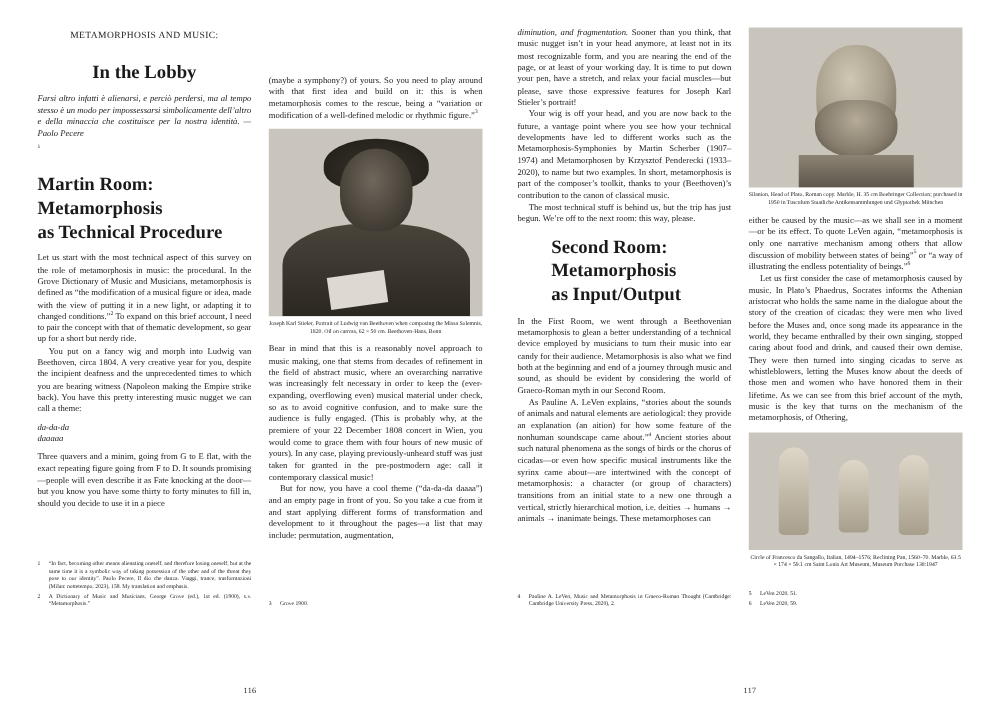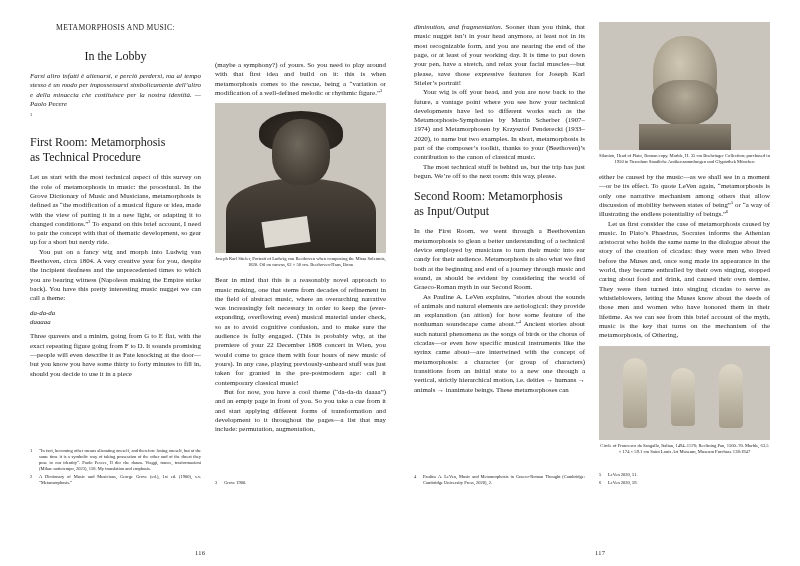--- a/index.html
+++ b/index.html
@@ -46,23 +46,23 @@
   .title-block {
     text-align: center;
     font-size: 7.6px;
     line-height: 1.45;
     letter-spacing: 0.35px;
     margin: 0 0 16px 0;
     text-transform: uppercase;
   }
   .title-block div { white-space: nowrap; }
   h2.section {
-    font-size: 12px;
+    font-size: 15px;
     line-height: 1.25;
-    font-weight: 400;
+    font-weight: 700;
     margin: 0 0 7px 0;
     text-align: center;
   }
   h2.section.left {
     text-align: left;
   }
   p.body {
     font-size: 6.9px;
     line-height: 1.35;
     margin: 0 0 0 0;
@@ -238,21 +238,21 @@
           <div>Metamorphosis and Music:</div>
         </div>
 
         <h2 class="section">In the Lobby</h2>
 
         <p class="body it noindent">Farsi altro infatti è alienarsi, e perciò perdersi, ma al tempo stesso è un modo per impossessarsi simbolicamente dell’altro e della minaccia che costituisce per la nostra identità. —Paolo Pecere</p>
         <sup>1</sup>
 
         <div class="spacer-m"></div>
 
-        <h2 class="section left" style="white-space:pre-line;">First Room: Metamorphosis
+        <h2 class="section left" style="white-space:pre-line;">Martin Room: Metamorphosis
 as Technical Procedure</h2>
 
         <p class="body noindent"><span>Let us start with the most technical aspect of this survey on the role of metamorphosis in music: the procedural. In the Grove Dictionary of Music and Musicians, metamorphosis is defined as “the modification of a musical figure or idea, made with the view of putting it in a new light, or adapting it to changed conditions.”</span><sup>2</sup><span> To expand on this brief account, I need to pair the concept with that of thematic development, so gear up for a short but nerdy ride.</span></p>
 
         <p class="body">You put on a fancy wig and morph into Ludwig van Beethoven, circa 1804. A very creative year for you, despite the incipient deafness and the unprecedented times to which you are bearing witness (Napoleon making the Empire strike back). You have this pretty interesting music nugget we can call a theme:</p>
 
         <div class="spacer-s"></div>
         <p class="center-italic">da-da-da</p>
         <p class="center-italic">daaaaa</p>
         <div class="spacer-s"></div>
@@ -304,21 +304,21 @@
   <div class="page page-right">
     <div class="cols">
 
       <div class="col">
         <p class="body noindent"><span class="it">diminution, and fragmentation.</span><span> Sooner than you think, that music nugget isn’t in your head anymore, at least not in its most recognizable form, and you are nearing the end of the page, or at least of your working day. It is time to put down your pen, have a stretch, and relax your facial muscles—but please, save those expressive features for Joseph Karl Stieler’s portrait!</span></p>
 
         <p class="body">Your wig is off your head, and you are now back to the future, a vantage point where you see how your technical developments have led to different works such as the Metamorphosis-Symphonies by Martin Scherber (1907–1974) and Metamorphosen by Krzysztof Penderecki (1933–2020), to name but two examples. In short, metamorphosis is part of the composer’s toolkit, thanks to your (Beethoven)’s contribution to the canon of classical music.</p>
         <p class="body">The most technical stuff is behind us, but the trip has just begun. We’re off to the next room: this way, please.</p>
 
         <div class="spacer-m"></div>
-        <h2 class="section left" style="white-space:pre-line;">Second Room: Metamorphosis
+        <h2 class="section left" style="white-space:pre-line;margin-left:27px;">Second Room: Metamorphosis
 as Input/Output</h2>
 
         <p class="body noindent">In the First Room, we went through a Beethovenian metamorphosis to glean a better understanding of a technical device employed by musicians to turn their music into ear candy for their audience. Metamorphosis is also what we find both at the beginning and end of a journey through music and sound, as should be evident by considering the world of Graeco-Roman myth in our Second Room.</p>
 
         <p class="body"><span>As Pauline A. LeVen explains, “stories about the sounds of animals and natural elements are aetiological: they provide an explanation (an aition) for how some feature of the nonhuman soundscape came about.”</span><sup>4</sup><span> Ancient stories about such natural phenomena as the songs of birds or the chorus of cicadas—or even how specific musical instruments like the syrinx came about—are intertwined with the concept of metamorphosis: a character (or group of characters) transitions from an initial state to a new one through a vertical, strictly hierarchical motion, i.e. deities → humans → animals → inanimate beings. These metamorphoses can</span></p>
 
         <div class="notes">
           <div class="note-row">
             <div class="note-num">4</div>
             <div class="note-txt">Pauline A. LeVen, Music and Metamorphosis in Graeco-Roman Thought (Cambridge: Cambridge University Press, 2020), 2.</div>

